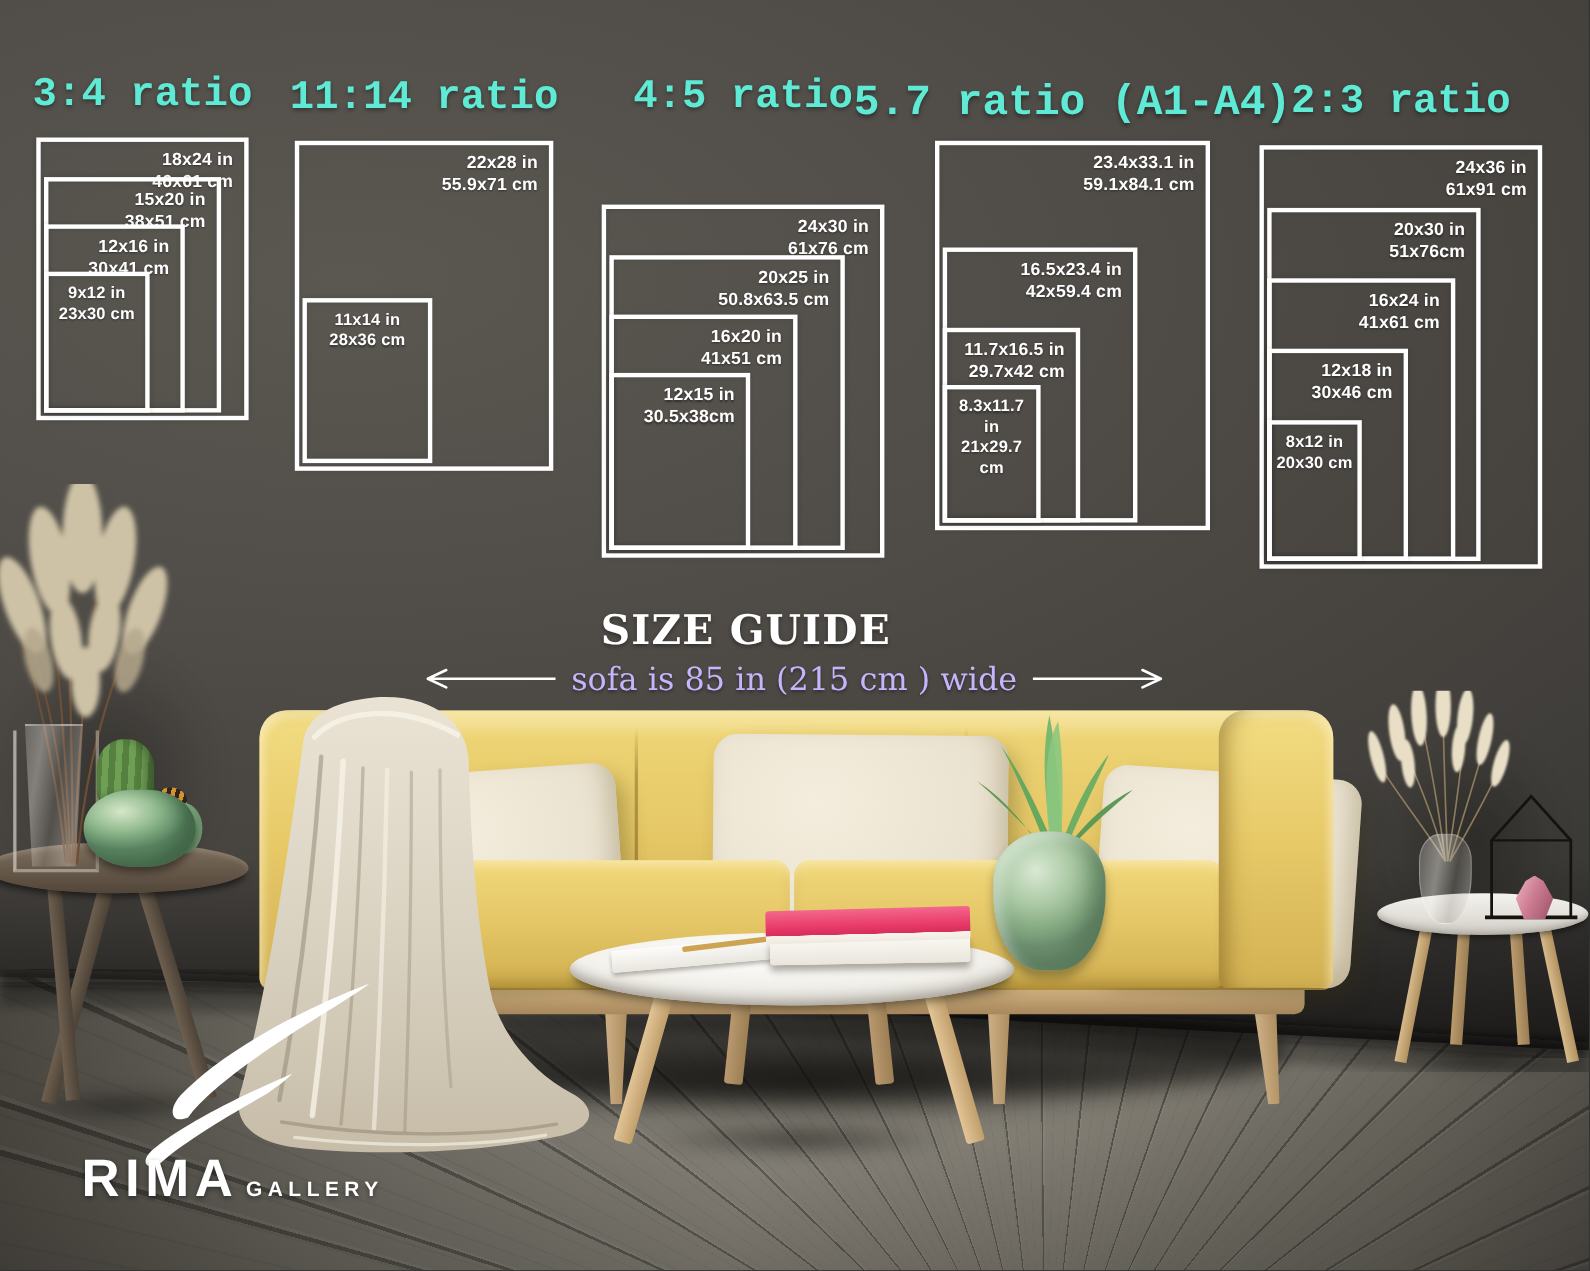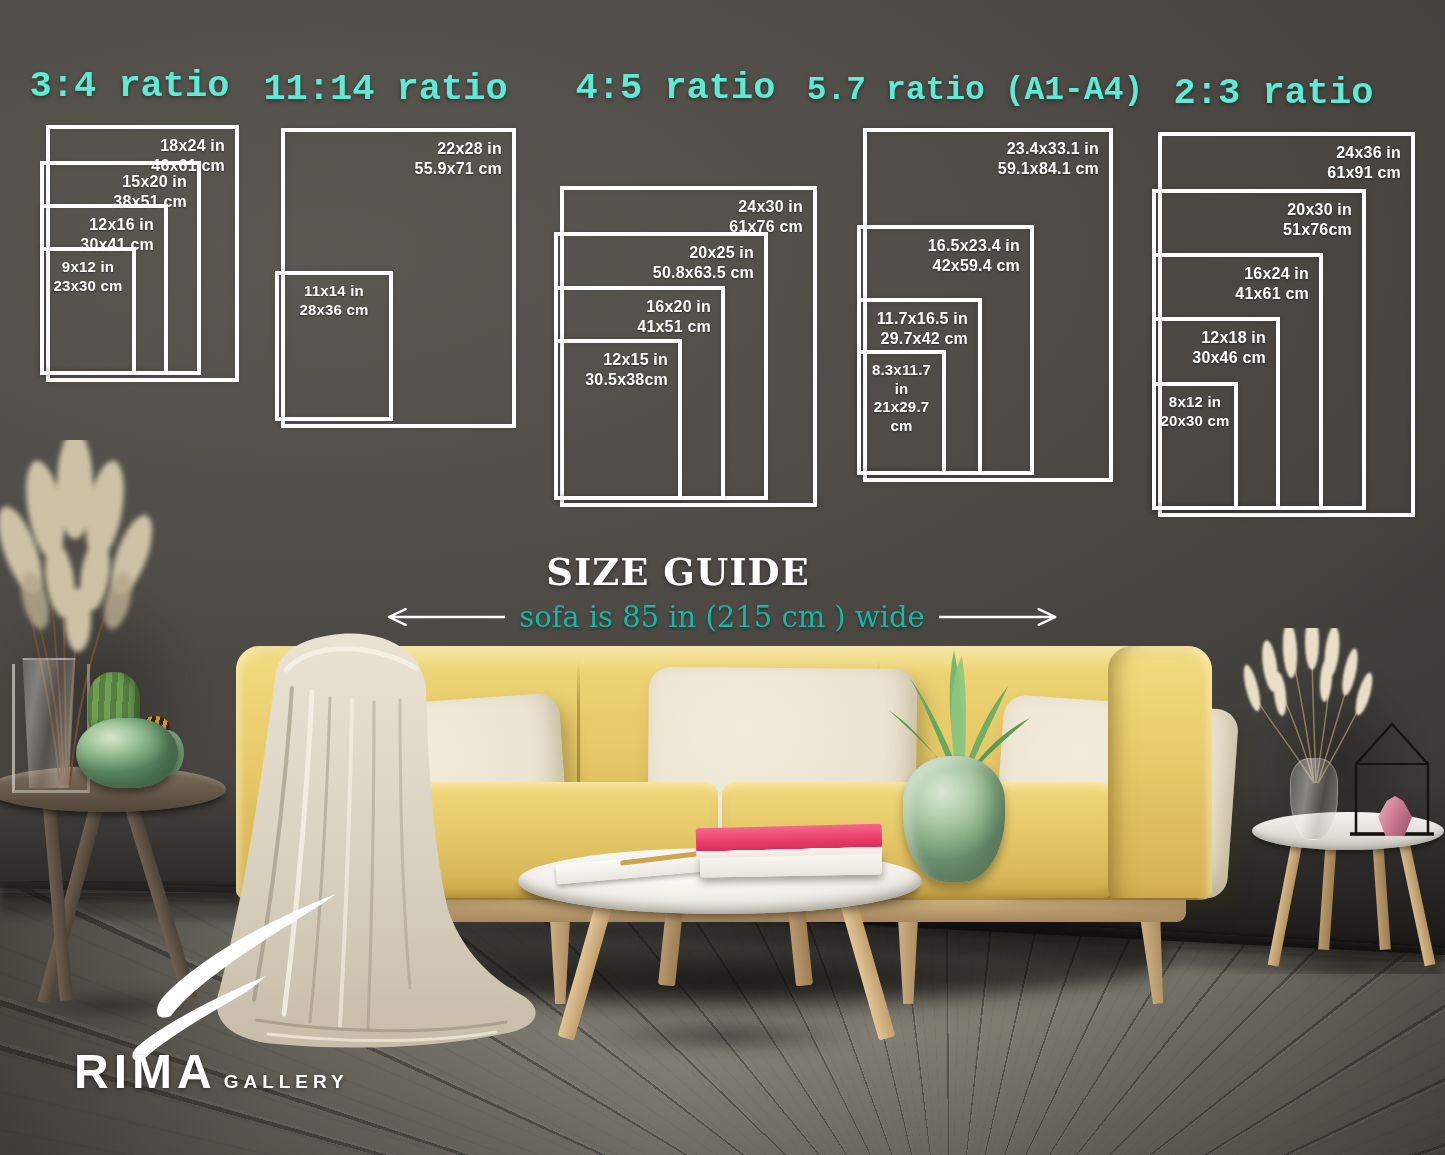--- a/index.html
+++ b/index.html
@@ -92,38 +92,38 @@
     box-shadow:0 5px 6px -3px rgba(0,0,0,.5), inset 0 -6px 8px -5px rgba(110,105,95,.55);}
   .rt-vase{left:1290px;top:758px;width:46px;height:80px;border-radius:40% 40% 44% 44%/30% 30% 55% 55%;
     background:linear-gradient(100deg, rgba(208,203,194,.25), rgba(242,240,234,.45) 35%, rgba(148,144,136,.3) 65%, rgba(234,232,226,.4));
     border:1px solid rgba(255,255,255,.28);}
   .pink-vase{left:1378px;top:796px;width:34px;height:40px;
     clip-path:polygon(50% 0,74% 12%,100% 52%,78% 100%,22% 100%,0 52%,26% 12%);
     background:linear-gradient(115deg,#ecb7c5,#ce7e93 45%,#a55a71 88%);}
 
   
   .ratio-group{position:absolute;}
-  .size-rect{position:absolute;left:13px;bottom:0;border:4px solid #fff;box-sizing:border-box;
+  .size-rect{position:absolute;left:0;bottom:0;border:4px solid #fff;box-sizing:border-box;
     box-shadow:0 0 5px rgba(0,0,0,.15), inset 0 0 5px rgba(0,0,0,.12);}
   .size-rect.inner{left:7px;bottom:7px;}
   .size-label{position:absolute;top:7px;right:10px;text-align:right;color:#fff;
     font-weight:700;font-size:16px;line-height:1.24;letter-spacing:.2px;
     text-shadow:0 1px 2px rgba(0,0,0,.45);}
   .size-label span{display:block;}
   .size-rect.ctr .size-label{left:2px;right:2px;text-align:center;font-size:15px;}
   .ratio-title{position:absolute;left:50%;top:-60px;transform:translateX(-50%);white-space:nowrap;
     color:#5eead4;font-family:Liberation Mono, monospace;font-weight:700;font-size:37px;
     text-shadow:0 2px 4px rgba(0,0,0,.4);}
-  .ratio-title.long{font-size:33px;top:-56px;}
+  .ratio-title.long{font-size:39px;top:-56px;}
 
   .size-guide-title{left:478px;top:550px;width:400px;text-align:center;color:#fff;
     font-family:"DejaVu Serif",serif;font-weight:700;font-size:37px;letter-spacing:1px;
     text-shadow:0 2px 4px rgba(0,0,0,.4);}
   .sofa-note-row{left:382px;top:600px;width:680px;display:flex;align-items:center;justify-content:center;gap:14px;}
-  .sofa-note{color:#14b8a6;font-family:"DejaVu Serif",serif;font-size:29px;white-space:nowrap;
+  .sofa-note{color:#c4b5fd;font-family:"DejaVu Serif",serif;font-size:29px;white-space:nowrap;
     text-shadow:0 2px 3px rgba(0,0,0,.4);}
 
   
   .logo{left:60px;top:880px;width:370px;height:240px;}
   .logo-text{position:absolute;left:14px;top:168px;display:flex;align-items:baseline;gap:7px;color:#fff;
     text-shadow:0 2px 5px rgba(0,0,0,.45);}
   .brand{font-weight:700;font-size:48px;line-height:1;letter-spacing:5px;}
   .suffix{font-weight:700;font-size:19px;line-height:1;letter-spacing:5px;}
 </style>
 </head>
@@ -394,21 +394,21 @@
   </div>
 
   <div class="ratio-group" style="left:1145px;top:132px;width:257px;height:385px;">
     <div class="ratio-title">2:3 ratio</div>
     <div class="size-rect" style="width:257px;height:385px;">
       <div class="size-label">
           <span>24x36 in</span>
           <span>61x91 cm</span>
         </div>
       </div>
-    <div class="size-rect inner" style="width:214px;height:321px;margin-top:21px;">
+    <div class="size-rect inner" style="width:194px;height:321px;margin-top:21px;">
       <div class="size-label">
           <span>20x30 in</span>
           <span>51x76cm</span>
         </div>
       </div>
     <div class="size-rect inner" style="width:171px;height:257px;">
       <div class="size-label">
           <span>16x24 in</span>
           <span>41x61 cm</span>
         </div>

